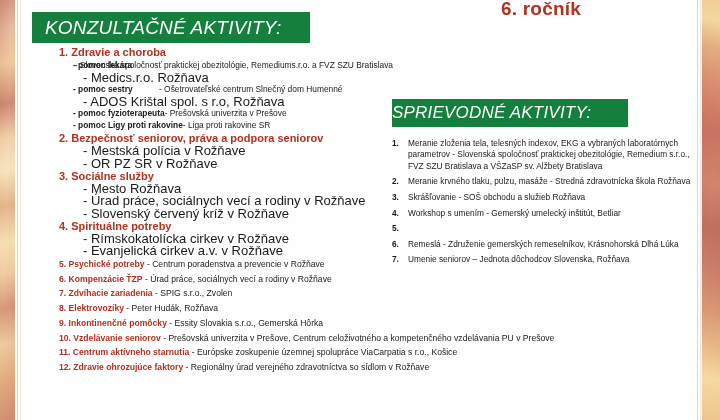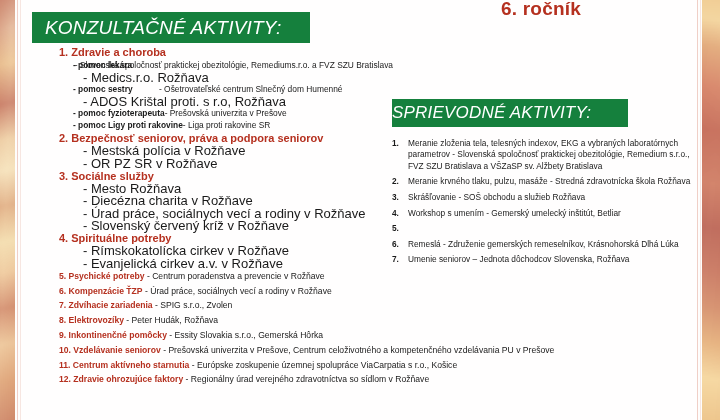--- a/index.html
+++ b/index.html
@@ -118,39 +118,38 @@
           <div class="grp-title">1. Zdravie a choroba</div>
           <div class="sub">
             <span class="lbl w1">- pomoc lekára</span>
             <span class="val"> - Slovenská spoločnosť praktickej obezitológie, Remediums.r.o. a FVZ SZU Bratislava</span>
           </div>
           <div class="plain">- Medics.r.o.  Rožňava</div>
           <div class="sub">
             <span class="lbl w1">- pomoc sestry</span>
             <span class="val"> - Ošetrovateľské centrum Slnečný dom Humenné</span>
           </div>
-          <div class="plain">- ADOS Krištal proti. s r.o, Rožňava</div>
+          <div class="plain">- ADOS Krištal spol. s r.o, Rožňava</div>
           <div class="sub">
             <span class="lbl">- pomoc fyzioterapeuta</span>
             <span class="val"> - Prešovská univerzita v Prešove</span>
           </div>
           <div class="sub">
             <span class="lbl">- pomoc Ligy proti rakovine</span>
             <span class="val"> - Liga proti rakovine SR</span>
           </div>
         </div>
         <div class="grp">
           <div class="grp-title">2. Bezpečnosť seniorov,  práva a podpora seniorov</div>
           <div class="plain">- Mestská polícia v Rožňave</div>
           <div class="plain">- OR PZ SR v Rožňave</div>
         </div>
         <div class="grp">
           <div class="grp-title">3. Sociálne služby</div>
           <div class="plain">- Mesto Rožňava</div>
-          <div class="plain">- Diecézna charita v Rožňave</div>
           <div class="plain">- Úrad práce, sociálnych vecí a rodiny v Rožňave</div>
           <div class="plain">- Slovenský červený kríž v Rožňave</div>
         </div>
         <div class="grp">
           <div class="grp-title">4. Spirituálne potreby</div>
           <div class="plain">- Rímskokatolícka cirkev v Rožňave</div>
           <div class="plain">- Evanjelická cirkev a.v. v Rožňave</div>
         </div>
         <div class="oneline"><span>5. Psychické potreby</span><span class="rest"> - Centrum poradenstva a prevencie v Rožňave</span></div>
         <div class="oneline"><span>6. Kompenzácie ŤZP</span><span class="rest">  - Úrad práce, sociálnych vecí a rodiny v Rožňave</span></div>

